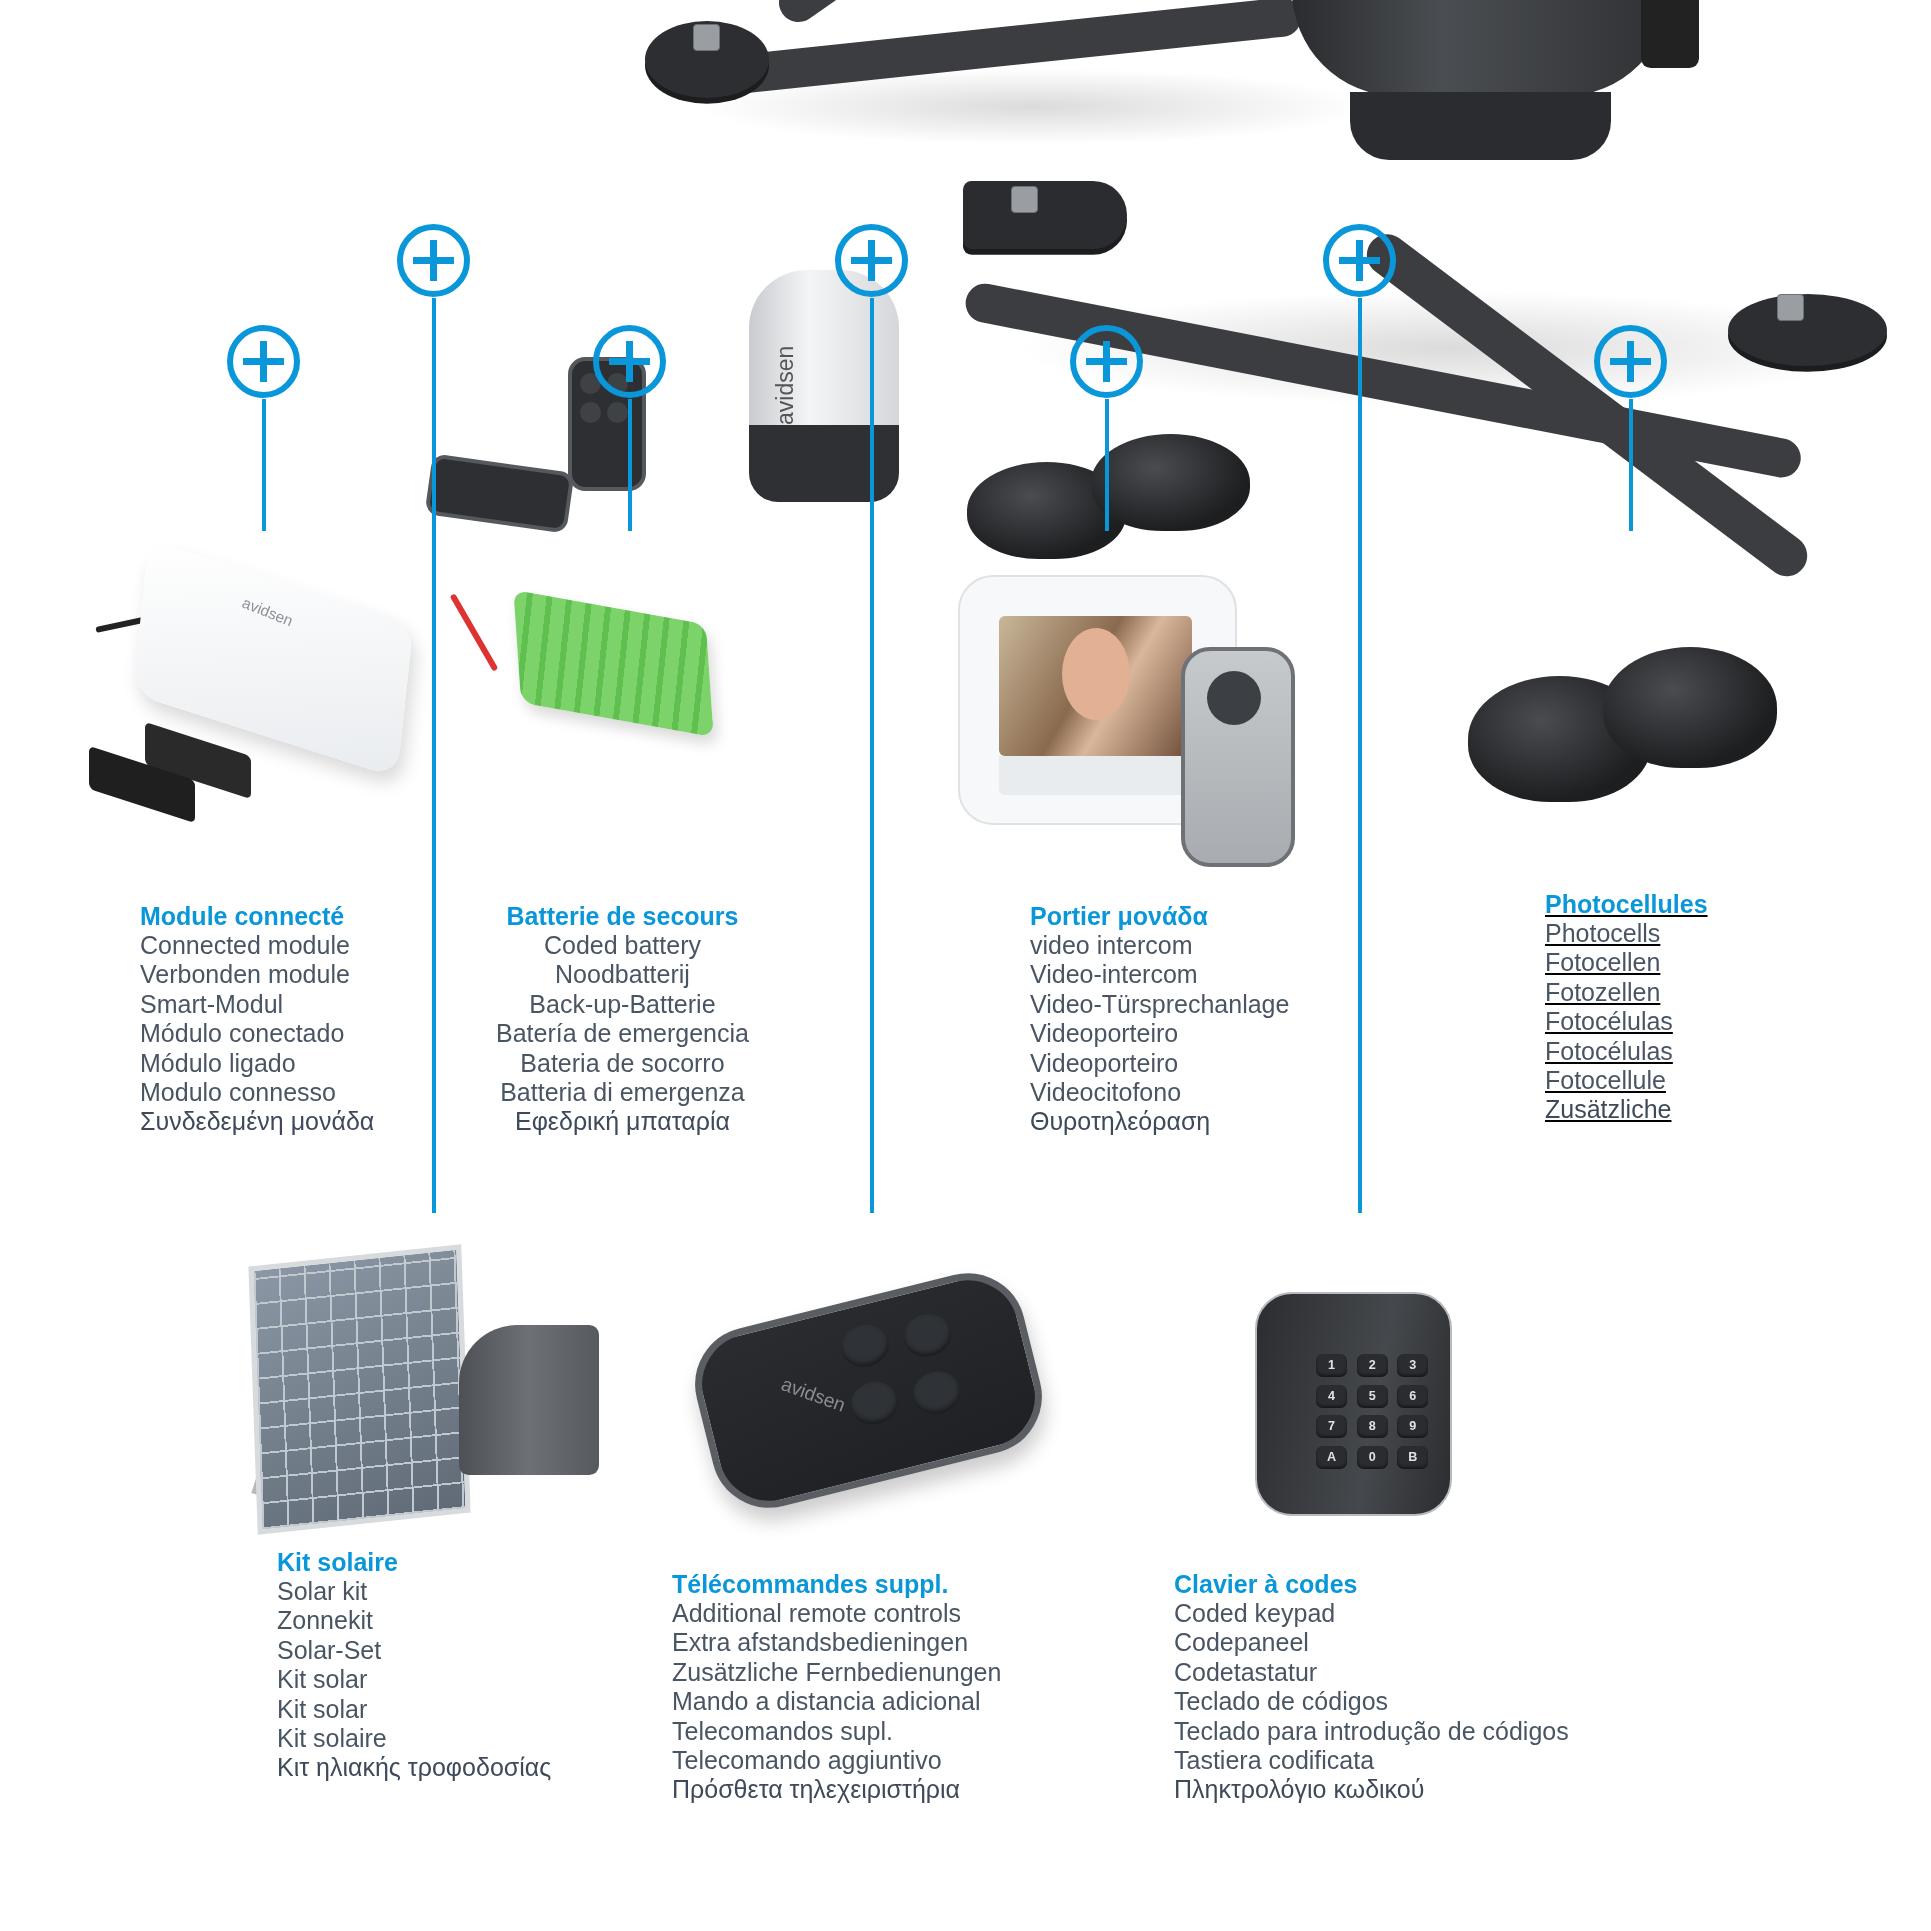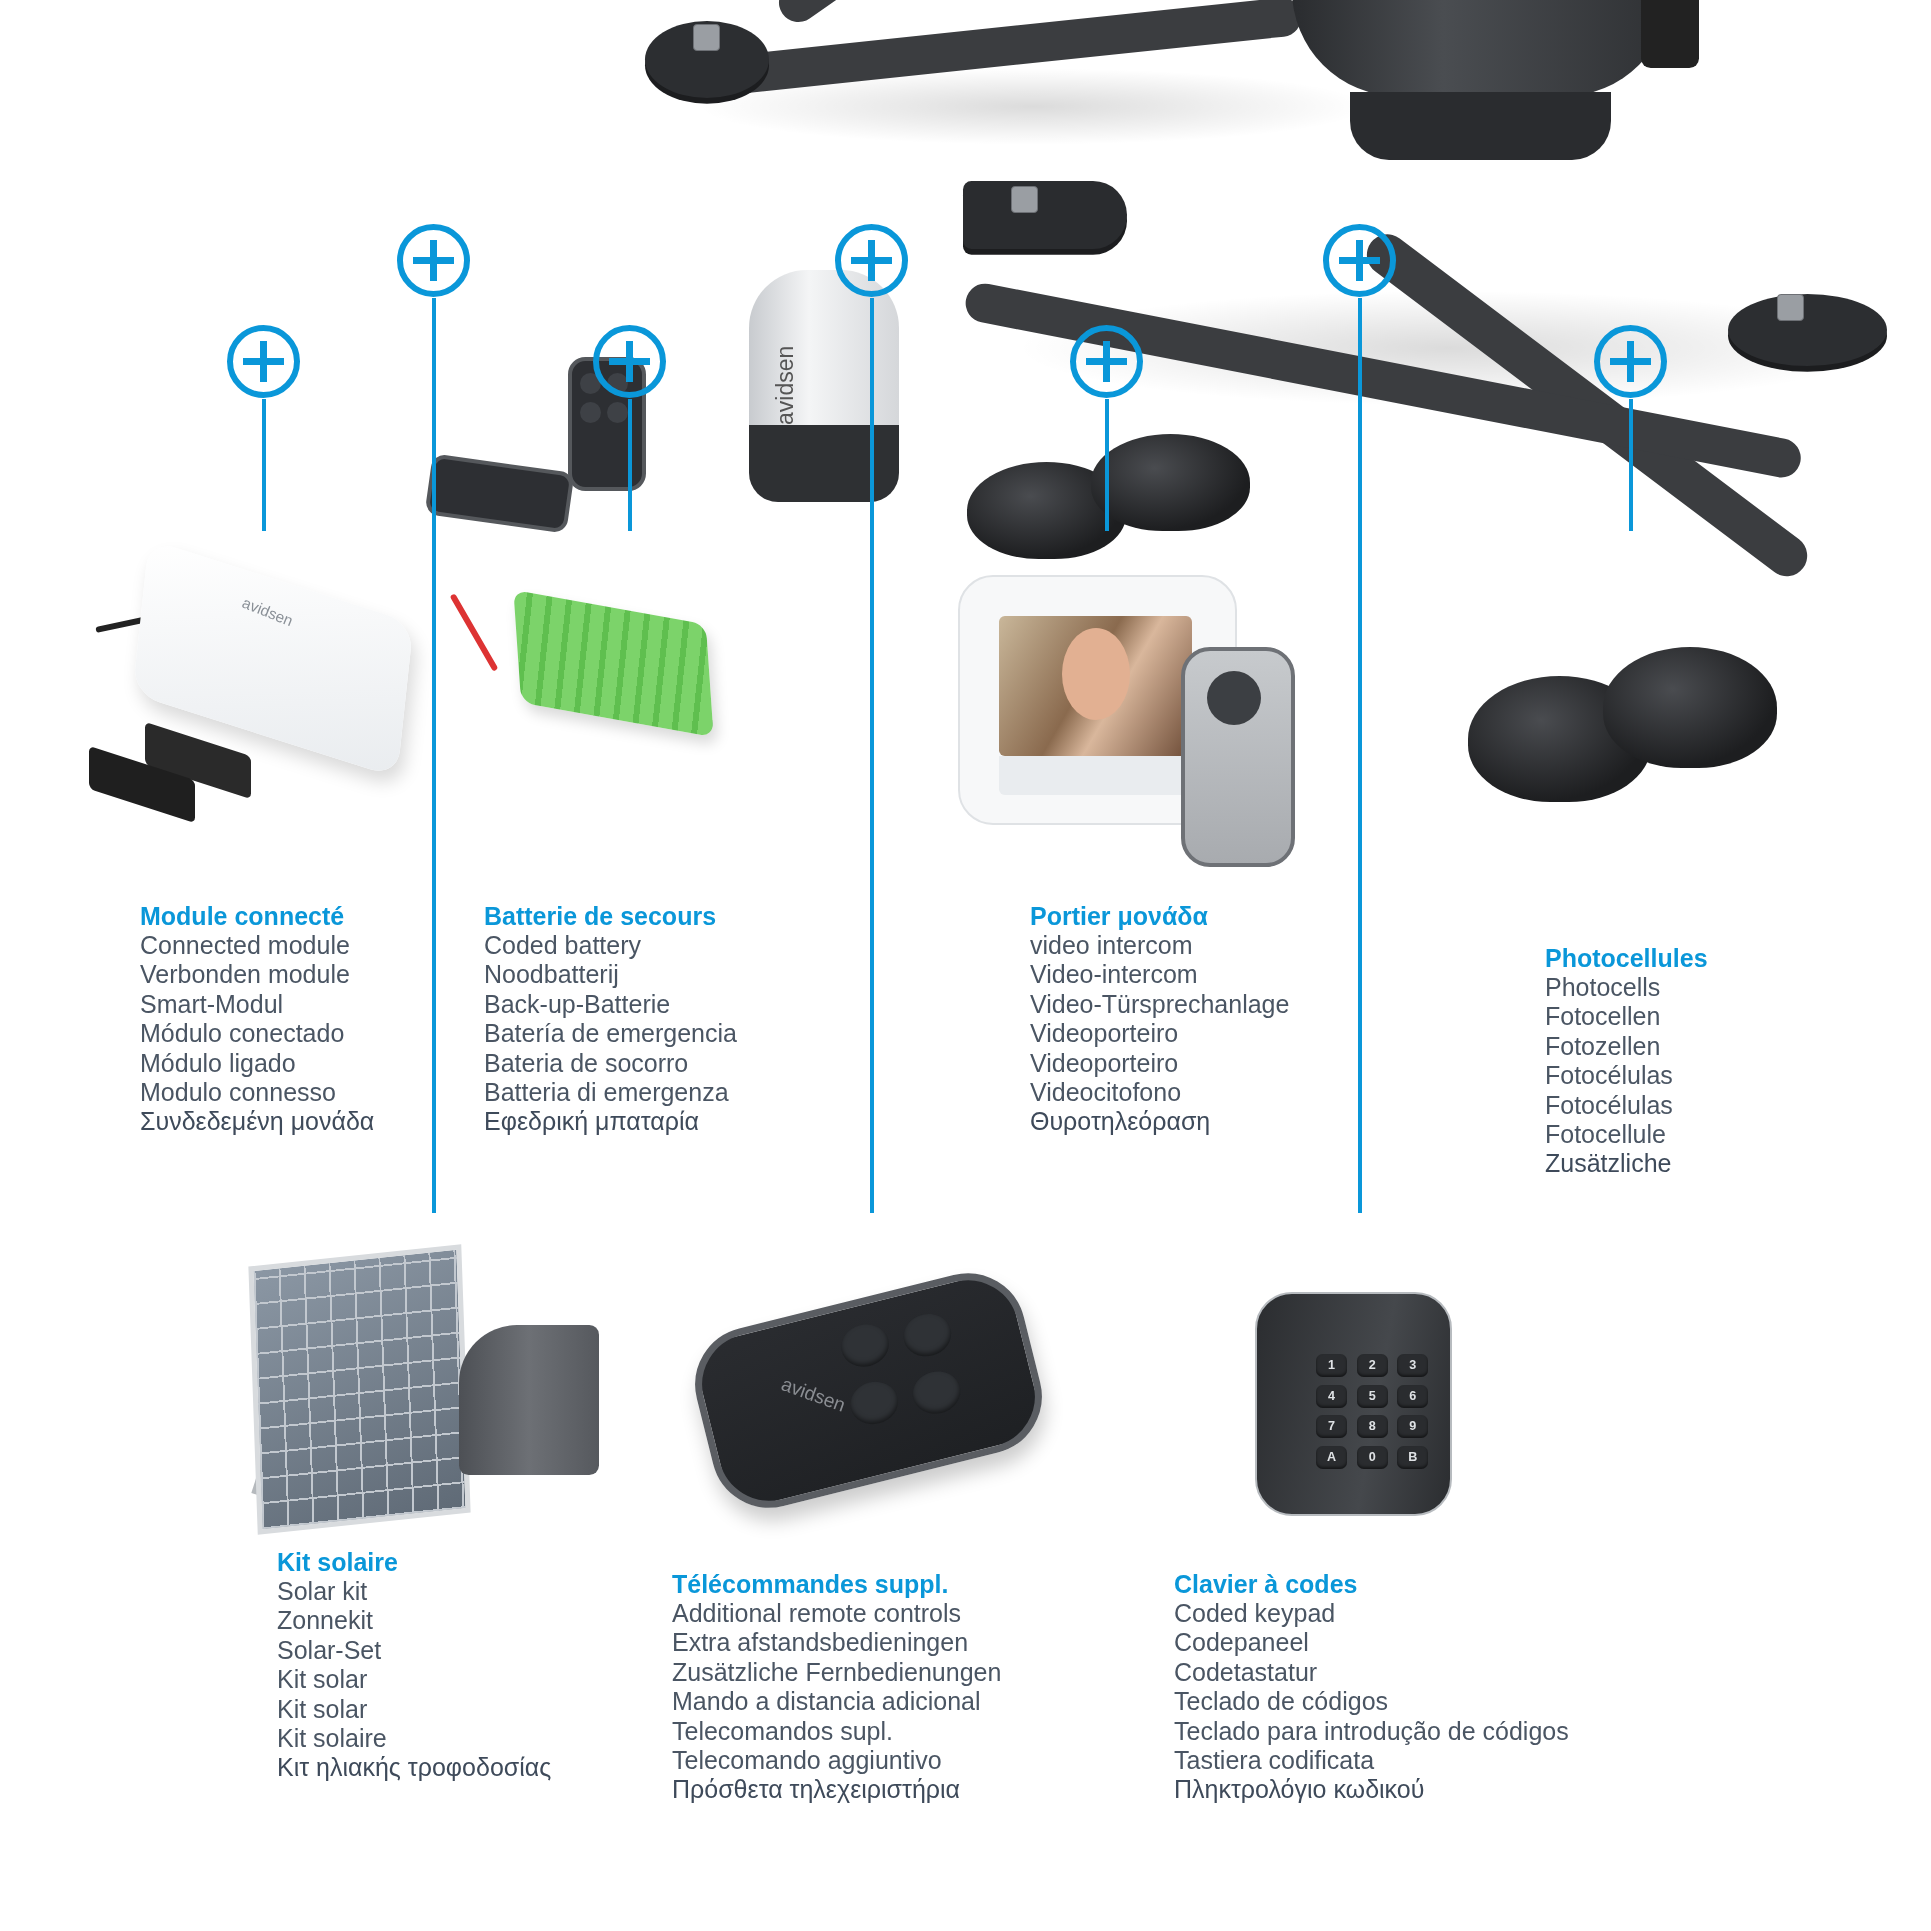--- a/index.html
+++ b/index.html
@@ -232,21 +232,21 @@
   <div class="title">Module connecté</div>
   <div class="lang">Connected module</div>
   <div class="lang">Verbonden module</div>
   <div class="lang">Smart-Modul</div>
   <div class="lang">Módulo conectado</div>
   <div class="lang">Módulo ligado</div>
   <div class="lang">Modulo connesso</div>
   <div class="lang greek">Συνδεδεμένη μονάδα</div>
 </div>
 
-<div class="product" style="left:484px;top:902px;">
+<div class="product" style="left:496px;top:902px;text-align:center;">
   <div class="title">Batterie de secours</div>
   <div class="lang">Coded battery</div>
   <div class="lang">Noodbatterij</div>
   <div class="lang">Back-up-Batterie</div>
   <div class="lang">Batería de emergencia</div>
   <div class="lang">Bateria de socorro</div>
   <div class="lang">Batteria di emergenza</div>
   <div class="lang greek">Εφεδρική μπαταρία</div>
 </div>
 
@@ -254,21 +254,21 @@
   <div class="title">Portier μονάδα</div>
   <div class="lang">video intercom</div>
   <div class="lang">Video-intercom</div>
   <div class="lang">Video-Türsprechanlage</div>
   <div class="lang">Videoporteiro</div>
   <div class="lang">Videoporteiro</div>
   <div class="lang">Videocitofono</div>
   <div class="lang greek">Θυροτηλεόραση</div>
 </div>
 
-<div class="product" style="left:1545px;top:944px;">
+<div class="product" style="left:1545px;top:890px;text-decoration:underline;">
   <div class="title">Photocellules</div>
   <div class="lang">Photocells</div>
   <div class="lang">Fotocellen</div>
   <div class="lang">Fotozellen</div>
   <div class="lang">Fotocélulas</div>
   <div class="lang">Fotocélulas</div>
   <div class="lang">Fotocellule</div>
   <div class="lang greek">Zusätzliche</div>
 </div>
 

